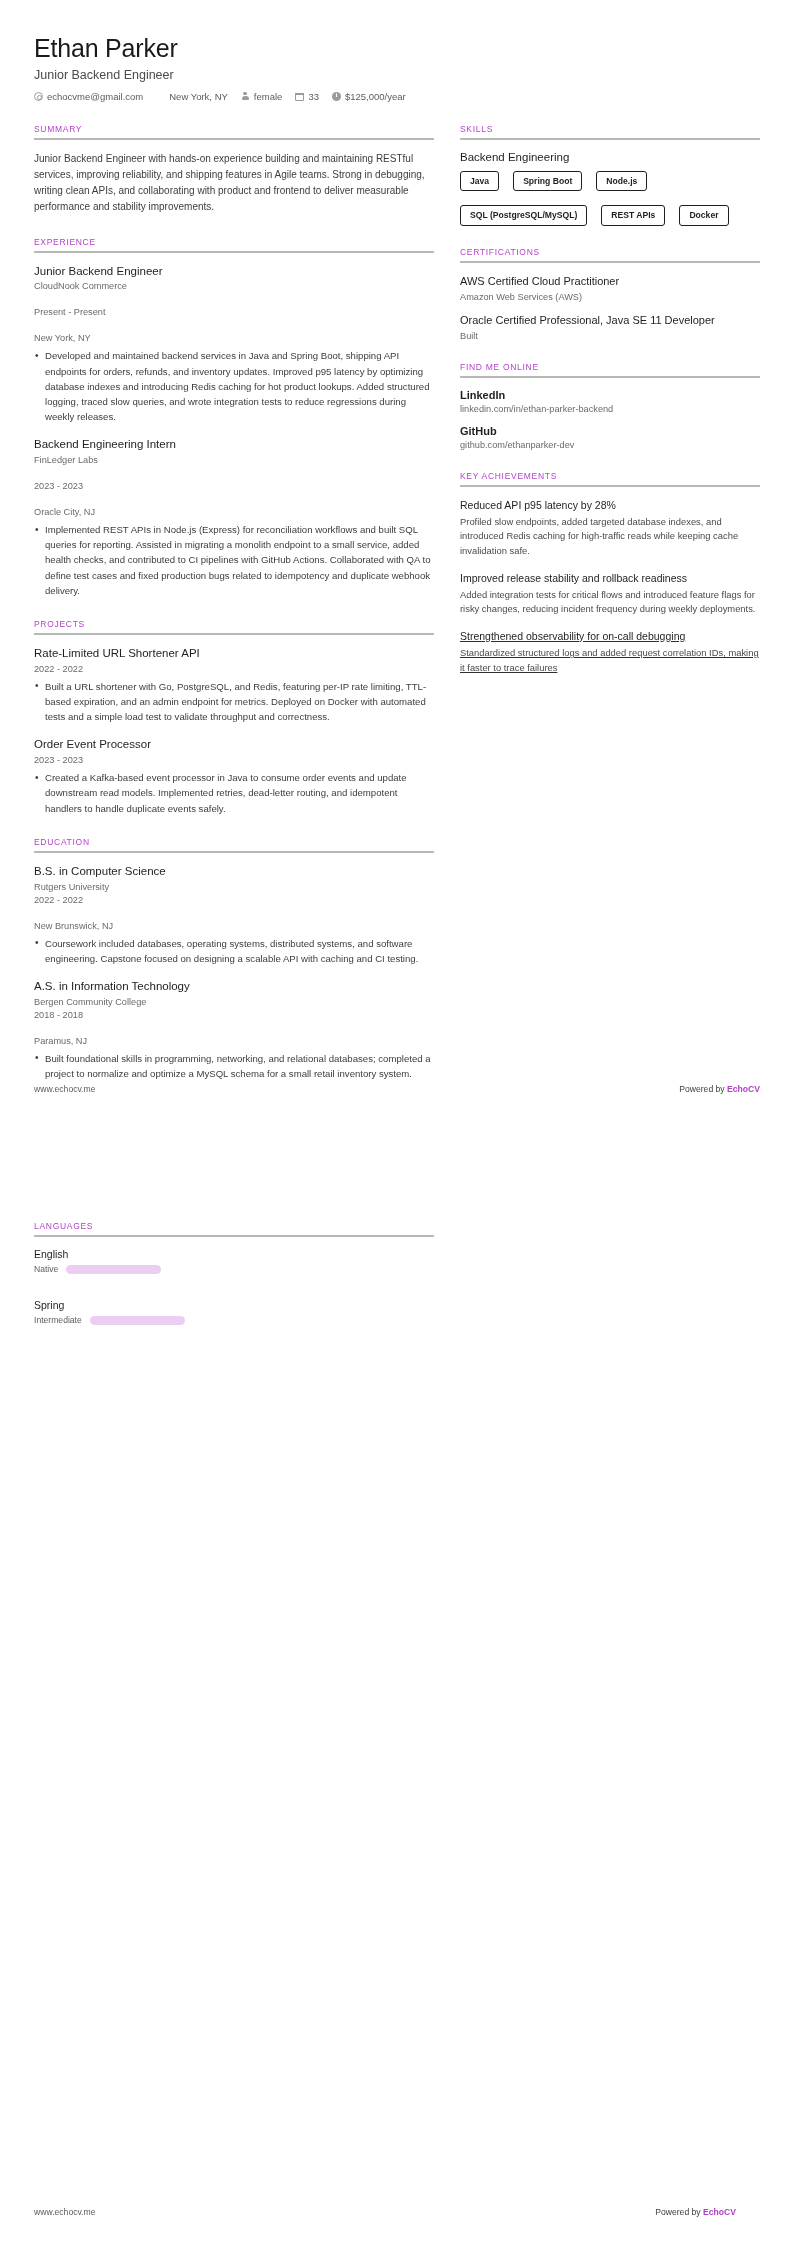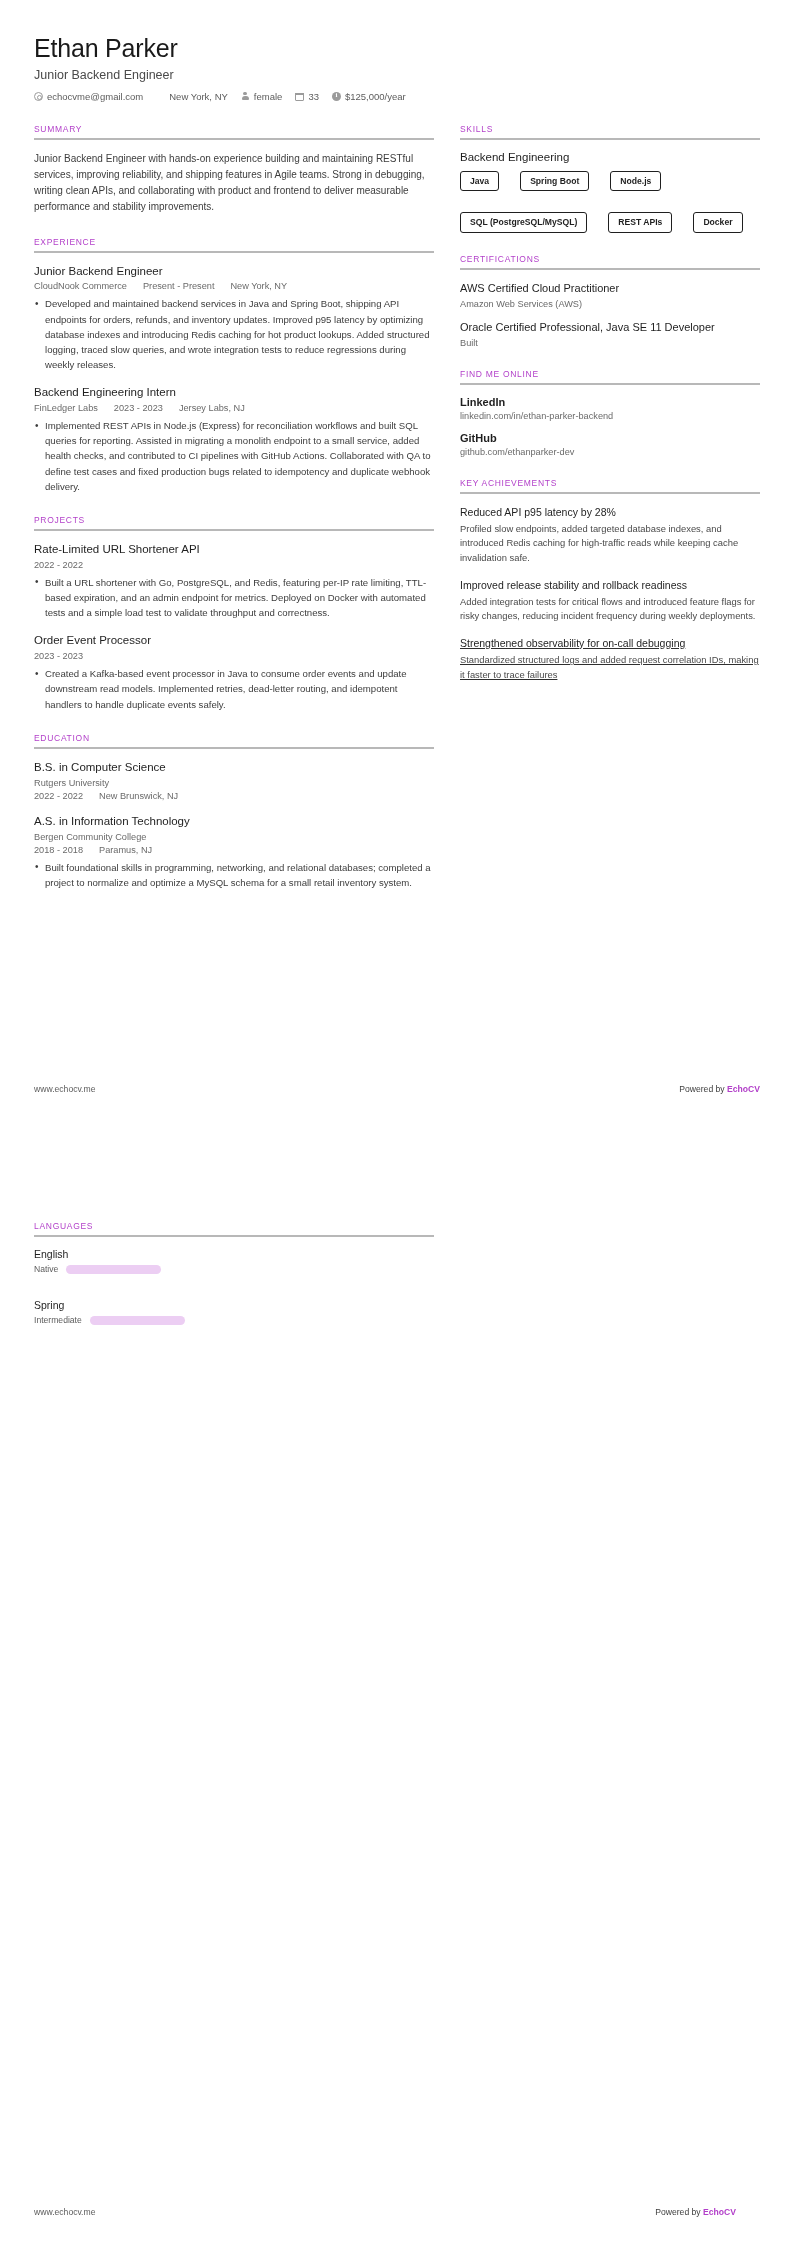--- a/index.html
+++ b/index.html
@@ -127,20 +127,21 @@
     line-height: 1.3;
   }
   .entry-meta {
     display: flex;
     flex-wrap: wrap;
     align-items: baseline;
     gap: 16px;
     margin-top: 3px;
     font-size: 9.2px;
     color: #6a6a6a;
+    flex-direction: column;
   }
   .entry-meta .dates { color: #6a6a6a; }
   .bullets { margin-top: 5px; padding-left: 0; list-style: none; }
   .bullets li {
     font-size: 9.6px;
     line-height: 1.58;
     color: #3d3d3d;
     position: relative;
     padding-left: 11px;
     margin-bottom: 2px;
@@ -153,21 +154,21 @@
     color: #3d3d3d;
     font-size: 10px;
   }
 
   
   .skill-group-title {
     font-size: 11.5px;
     color: #1f1f1f;
     margin-bottom: 8px;
   }
-  .badges { display: flex; flex-wrap: wrap; gap: 21px; text-align: right; }
+  .badges { display: flex; flex-wrap: wrap; gap: 14px; text-align: right; }
   .badge {
     border: 1.3px solid #1f1f1f;
     border-radius: 3px;
     padding: 5px 9px;
     font-size: 8.6px;
     font-weight: bold;
     color: #1f1f1f;
     line-height: 1;
     background: #fff;
   }
@@ -272,21 +273,21 @@
           <ul class="bullets">
             <li>Developed and maintained backend services in Java and Spring Boot, shipping API endpoints for orders, refunds, and inventory updates. Improved p95 latency by optimizing database indexes and introducing Redis caching for hot product lookups. Added structured logging, traced slow queries, and wrote integration tests to reduce regressions during weekly releases.</li>
           </ul>
         </div>
 
         <div class="entry">
           <div class="entry-title">Backend Engineering Intern</div>
           <div class="entry-meta">
             <span>FinLedger Labs</span>
             <span class="dates">2023 - 2023</span>
-            <span>Jersey Labs, NJ</span>
+            <span>Oracle City, NJ</span>
           </div>
           <ul class="bullets">
             <li>Implemented REST APIs in Node.js (Express) for reconciliation workflows and built SQL queries for reporting. Assisted in migrating a monolith endpoint to a small service, added health checks, and contributed to CI pipelines with GitHub Actions. Collaborated with QA to define test cases and fixed production bugs related to idempotency and duplicate webhook delivery.</li>
           </ul>
         </div>
       </section>
 
       <section class="section">
         <div class="sec-head">PROJECTS</div>
         <div class="sec-rule"></div>
@@ -318,20 +319,23 @@
 
         <div class="entry">
           <div class="entry-title">B.S. in Computer Science</div>
           <div class="entry-meta">
             <span>Rutgers University</span>
           </div>
           <div class="entry-meta">
             <span class="dates">2022 - 2022</span>
             <span>New Brunswick, NJ</span>
           </div>
+          <ul class="bullets">
+            <li>Coursework included databases, operating systems, distributed systems, and software engineering. Capstone focused on designing a scalable API with caching and CI testing.</li>
+          </ul>
         </div>
 
         <div class="entry">
           <div class="entry-title">A.S. in Information Technology</div>
           <div class="entry-meta">
             <span>Bergen Community College</span>
           </div>
           <div class="entry-meta">
             <span class="dates">2018 - 2018</span>
             <span>Paramus, NJ</span>

